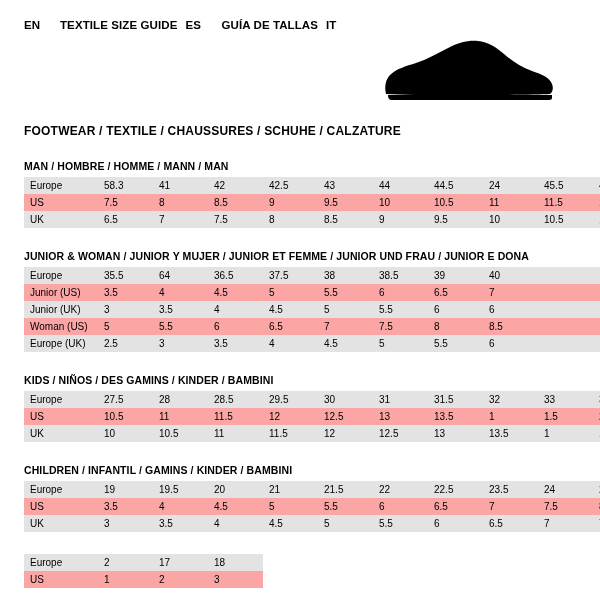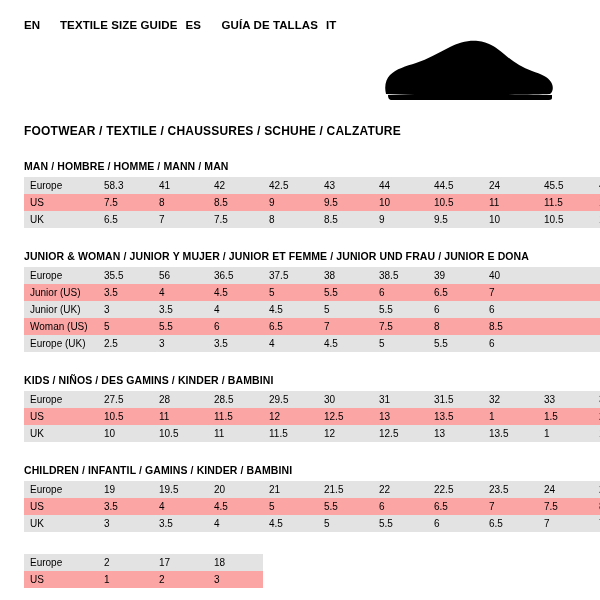--- a/index.html
+++ b/index.html
@@ -190,21 +190,21 @@
       </table>
   </div>
 
   <div class="section">
     <div class="section-title">JUNIOR &amp; WOMAN / JUNIOR Y MUJER / JUNIOR ET FEMME / JUNIOR UND FRAU / JUNIOR E DONA</div>
     <table class="size-table tbl-junior">
       <tbody>
           <tr class="shaded">
         <td class="label">Europe</td>
         <td class="val">35.5</td>
-        <td class="val">56</td>
+        <td class="val">64</td>
         <td class="val">36.5</td>
         <td class="val">37.5</td>
         <td class="val">38</td>
         <td class="val">38.5</td>
         <td class="val">39</td>
         <td class="val">40</td>
         <td class="val"></td>
         <td class="val"></td>
       </tr>
       <tr class="plain">

